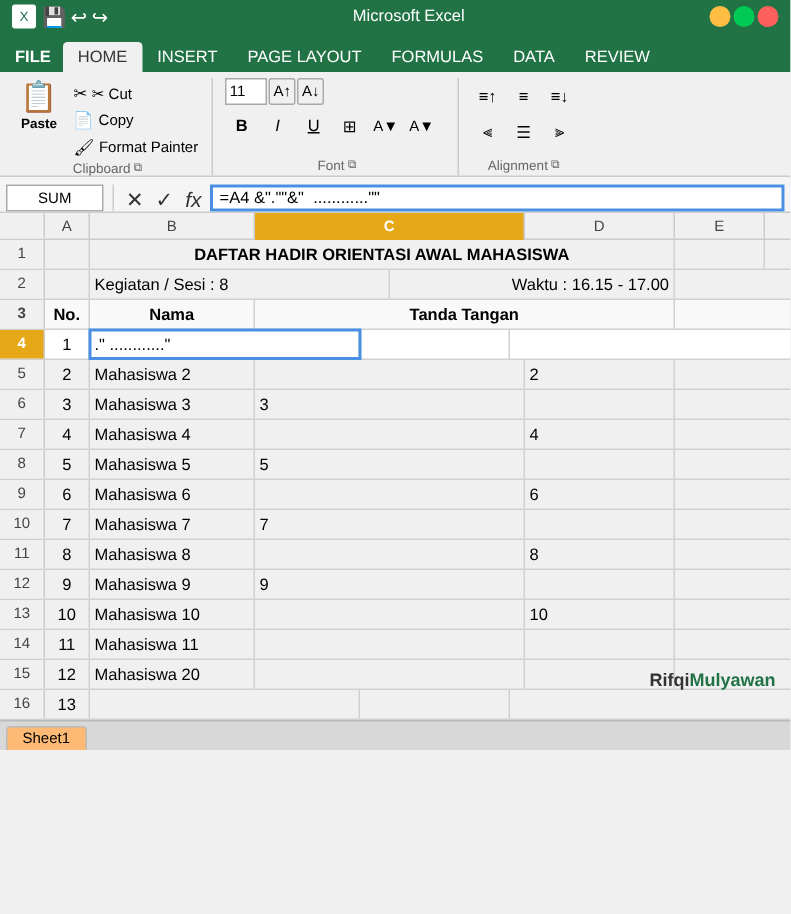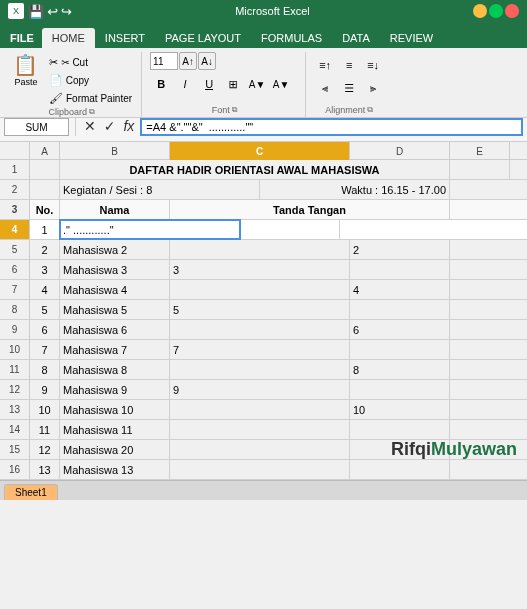--- a/index.html
+++ b/index.html
@@ -69,21 +69,21 @@
       display: flex;
       flex-direction: column;
       align-items: center;
       cursor: pointer;
       padding: 3px 4px;
       border-radius: 3px;
       gap: 2px;
       min-width: 36px;
     }
     .ribbon-btn-large .btn-icon { font-size: 20px; line-height: 1; }
-    .ribbon-btn-large .btn-label { font-size: 9px; text-align: right; }
+    .ribbon-btn-large .btn-label { font-size: 9px; text-align: right; font-weight: bold; }
 
     .ribbon-btn-small {
       display: flex;
       align-items: center;
       cursor: pointer;
       padding: 2px 3px;
       border-radius: 2px;
       gap: 3px;
       font-size: 10px;
       white-space: nowrap;
@@ -134,21 +134,21 @@
       align-items: center;
       justify-content: center;
       border-radius: 2px;
     }
 
     
     .formula-bar {
       background: #f5f5f5;
       border-bottom: 1px solid #ccc;
       display: flex;
-      align-items: flex-start;
+      align-items: flex-end;
       height: 24px;
       gap: 4px;
       padding: 0 4px;
     }
     .name-box {
       width: 65px;
       height: 18px;
       border: 1px solid #aaa;
       background: white;
       font-size: 10px;
@@ -228,21 +228,21 @@
     .col-a { width: 30px; min-width: 30px; }
     .col-b { width: 110px; min-width: 110px; }
     .col-c { width: 180px; min-width: 180px; }
     .col-d { width: 100px; min-width: 100px; }
     .col-e { width: 60px; min-width: 60px; }
 
     .watermark {
       position: absolute;
       bottom: 20px;
       right: 10px;
-      font-size: 18px;
+      font-size: 12px;
       font-weight: bold;
       color: #333;
     }
     .watermark span.rifqi { color: #333; }
     .watermark span.mulyawan { color: #217346; }
 
     .main-area { display: flex; flex-direction: column; position: relative; }
 
     .sheet-tabs {
       background: #d8d8d8;
@@ -497,21 +497,20 @@
     <div class="row-num">15</div>
     <div class="cell col-a center">12</div>
     <div class="cell col-b">Mahasiswa 20</div>
     <div class="cell col-c"></div>
     <div class="cell col-d"></div>
   </div>
 
   <div class="spreadsheet-row">
     <div class="row-num">16</div>
     <div class="cell col-a center">13</div>
-    <div class="cell col-b">Mahasiswa 13</div>
     <div class="cell col-c"></div>
     <div class="cell col-d"></div>
   </div>
 
   <div class="watermark">
     <span class="rifqi">Rifqi</span><span class="mulyawan">Mulyawan</span>
   </div>
 </div>
 
 <div class="sheet-tabs">

